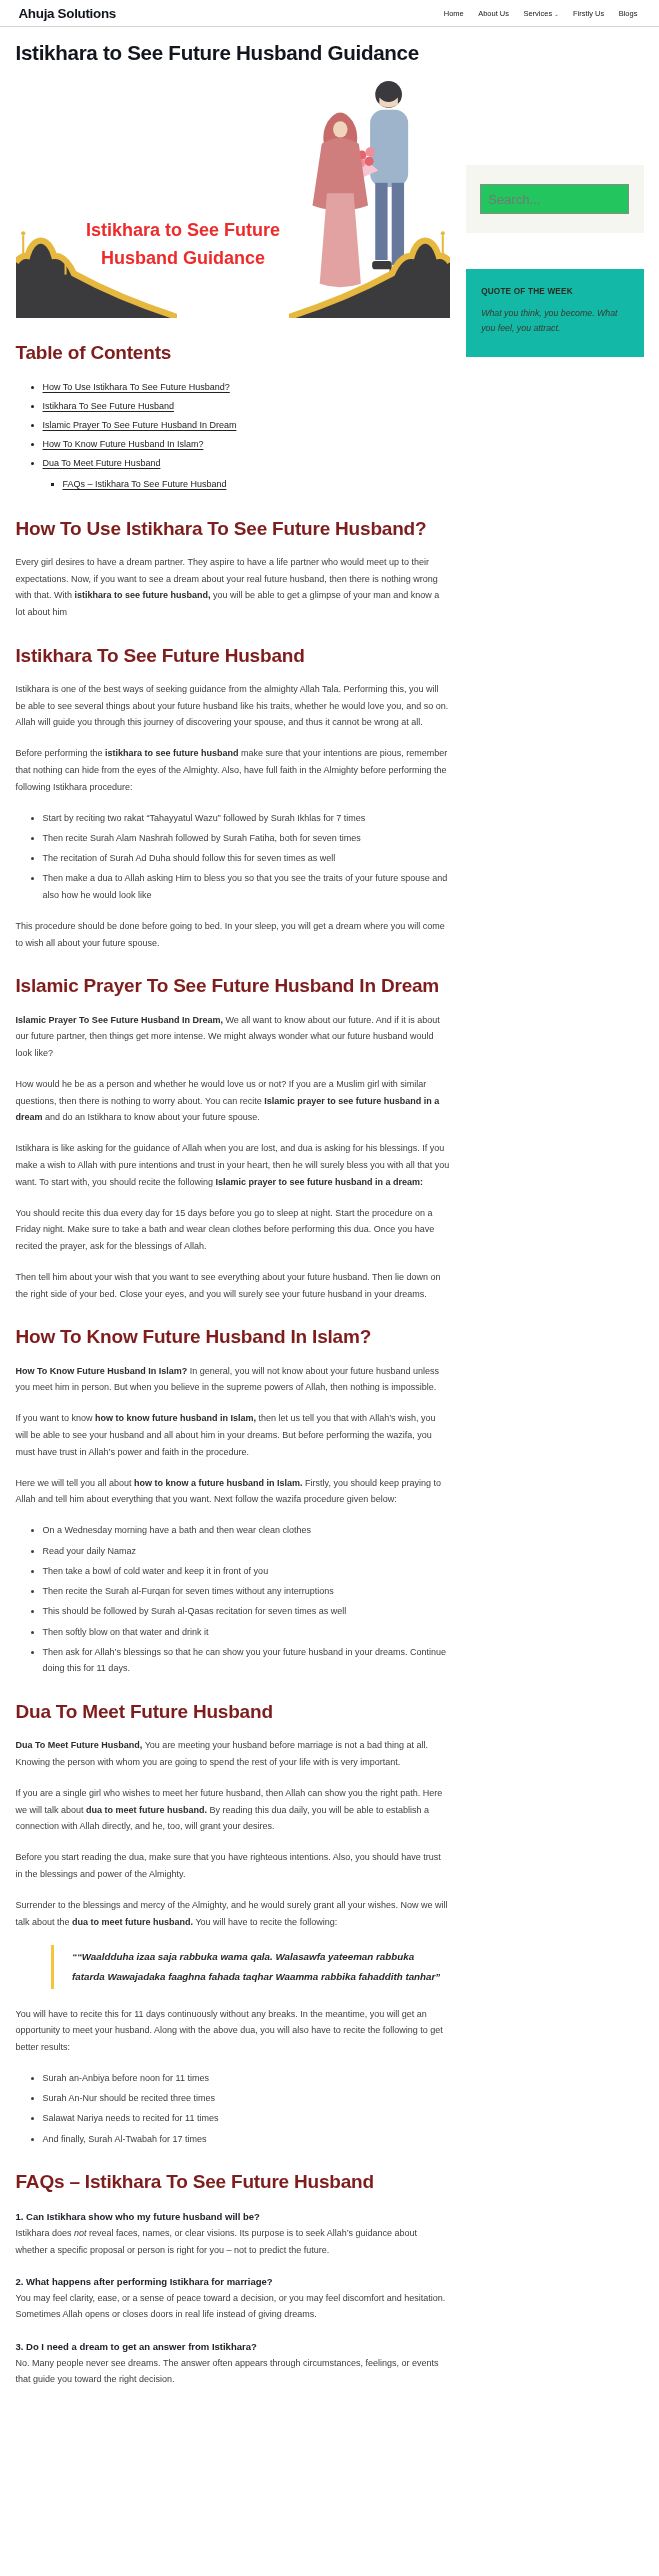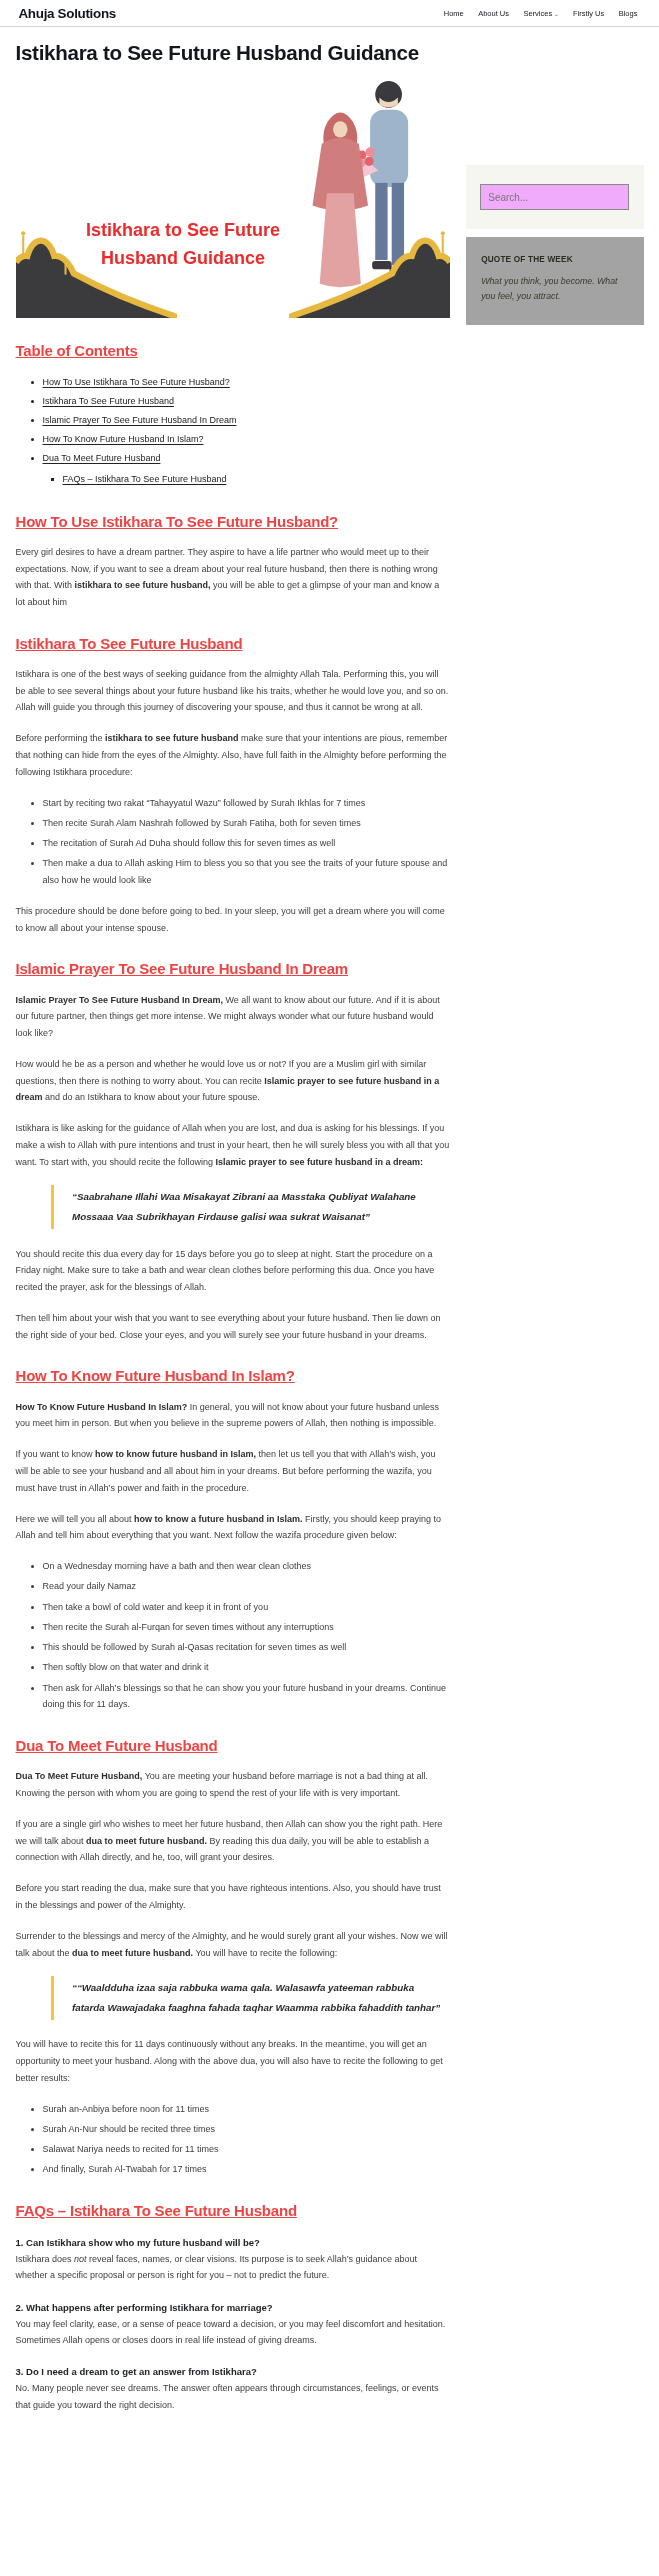--- a/index.html
+++ b/index.html
@@ -25,40 +25,40 @@
   .hero-title { position:absolute; left:31px; top:145px; width:273px; color:#ee2b2b; font-size:18px; font-weight:bold; text-align:center; line-height:1.55; }
   .corner { position:absolute; bottom:0; width:161px; height:92px; }
   .corner-l { left:0; }
   .corner-r { right:0; transform:scaleX(-1); }
   .couple { position:absolute; right:14.4px; bottom:21.6px; }
 
   
   p.body { font-size:9px; line-height:1.85; margin:0 0 14.4px; color:#3d3d3d; }
   .b { font-weight:bold; color:#2e2e2e; }
   .i { font-style:italic; }
-  h2.sec { font-size:15px; font-weight:bold; color:#ef4444; margin:24px 0 14.4px; letter-spacing:-0.2px;text-decoration:underline; }
+  h2.sec { font-size:19px; font-weight:bold; color:#7f1d1d; margin:24px 0 14.4px; letter-spacing:-0.2px; }
   ul.bullets { margin:0 0 14.4px; padding-left:27px; }
   ul.bullets li { font-size:9px; line-height:1.85; margin-bottom:3.6px; color:#3d3d3d; }
   blockquote.quote { border-left:3.6px solid #f5c43e; margin:2.1px 0 16.5px 35px; padding:2.1px 5.2px 2.1px 18.5px; font-style:italic; font-weight:bold; font-size:9.8px; line-height:2.05; color:#2b2b2b; }
 
   
   .toc-list { margin:4.1px 0 2.1px; padding-left:27px; }
   .toc-list li { font-size:9px; line-height:2.1; color:#222; text-decoration:underline; text-underline-offset:2.1px; cursor:pointer; }
   .toc-sub { margin:0 0 5.2px; padding-left:47px; list-style-type:square; }
   .toc-sub li { font-size:9px; line-height:2.1; color:#222; text-decoration:underline; text-underline-offset:2.1px; cursor:pointer; }
 
   
   .faq-q { font-size:9.5px; font-weight:bold; color:#22242b; margin:17.5px 0 3.1px; }
   .faq-a { font-size:9px; line-height:1.85; margin:0 0 5.2px; color:#3d3d3d; }
 
   
   .search-widget { background:#f6f6f0; padding:18.5px 14.4px; }
-  .search-input { width:100%; padding:6.7px 7.2px; font-size:10px; color:#333; border:0.5px solid #8a8a8a; background:#f0abfc; font-family:"Liberation Sans",sans-serif; }
+  .search-input { width:100%; padding:6.7px 7.2px; font-size:13px; color:#333; border:0.5px solid #8a8a8a; background:#22c55e; font-family:"Liberation Sans",sans-serif; }
   .search-input::placeholder { color:#777; }
-  .quote-widget { background:#a3a3a3; padding:18.5px 15.5px 20.6px; margin-top:8px; }
+  .quote-widget { background:#14b8a6; padding:18.5px 15.5px 20.6px; margin-top:36px; }
   .quote-title { font-weight:bold; font-size:8.2px; color:#2c2c20; letter-spacing:0.2px; margin-bottom:9.3px; }
   .quote-text { font-style:italic; font-size:8.8px; line-height:1.75; color:#3a3a30; }
 </style>
 </head>
 <body>
 
 <div class="hdr">
   <div class="brand">Ahuja Solutions</div>
   <div class="nav">
     <span class="nav-item">Home</span>
@@ -130,27 +130,26 @@
 
     <h2 class="sec">Istikhara To See Future Husband</h2>
     <p class="body"><span>Istikhara is one of the best ways of seeking guidance from the almighty Allah Tala. Performing this, you will be able to see several things about your future husband like his traits, whether he would love you, and so on. Allah will guide you through this journey of discovering your spouse, and thus it cannot be wrong at all.</span></p>
     <p class="body"><span>Before performing the </span><span class="b">istikhara to see future husband</span><span> make sure that your intentions are pious, remember that nothing can hide from the eyes of the Almighty. Also, have full faith in the Almighty before performing the following Istikhara procedure:</span></p>
     <ul class="bullets">
         <li>Start by reciting two rakat “Tahayyatul Wazu” followed by Surah Ikhlas for 7 times</li>
         <li>Then recite Surah Alam Nashrah followed by Surah Fatiha, both for seven times</li>
         <li>The recitation of Surah Ad Duha should follow this for seven times as well</li>
         <li>Then make a dua to Allah asking Him to bless you so that you see the traits of your future spouse and also how he would look like</li>
       </ul>
-    <p class="body"><span>This procedure should be done before going to bed. In your sleep, you will get a dream where you will come to know all about your intense spouse.</span></p>
+    <p class="body"><span>This procedure should be done before going to bed. In your sleep, you will get a dream where you will come to wish all about your future spouse.</span></p>
 
     <h2 class="sec">Islamic Prayer To See Future Husband In Dream</h2>
     <p class="body"><span class="b">Islamic Prayer To See Future Husband In Dream,</span><span> We all want to know about our future. And if it is about our future partner, then things get more intense. We might always wonder what our future husband would look like?</span></p>
     <p class="body"><span>How would he be as a person and whether he would love us or not? If you are a Muslim girl with similar questions, then there is nothing to worry about. You can recite </span><span class="b">Islamic prayer to see future husband in a dream</span><span> and do an Istikhara to know about your future spouse.</span></p>
     <p class="body"><span>Istikhara is like asking for the guidance of Allah when you are lost, and dua is asking for his blessings. If you make a wish to Allah with pure intentions and trust in your heart, then he will surely bless you with all that you want. To start with, you should recite the following </span><span class="b">Islamic prayer to see future husband in a dream:</span></p>
-    <blockquote class="quote">“Saabrahane Illahi Waa Misakayat Zibrani aa Masstaka Qubliyat Walahane Mossaaa Vaa Subrikhayan Firdause galisi waa sukrat Waisanat”</blockquote>
     <p class="body"><span>You should recite this dua every day for 15 days before you go to sleep at night. Start the procedure on a Friday night. Make sure to take a bath and wear clean clothes before performing this dua. Once you have recited the prayer, ask for the blessings of Allah.</span></p>
     <p class="body"><span>Then tell him about your wish that you want to see everything about your future husband. Then lie down on the right side of your bed. Close your eyes, and you will surely see your future husband in your dreams.</span></p>
 
     <h2 class="sec">How To Know Future Husband In Islam?</h2>
     <p class="body"><span class="b">How To Know Future Husband In Islam?</span><span> In general, you will not know about your future husband unless you meet him in person. But when you believe in the supreme powers of Allah, then nothing is impossible.</span></p>
     <p class="body"><span>If you want to know </span><span class="b">how to know future husband in Islam,</span><span> then let us tell you that with Allah’s wish, you will be able to see your husband and all about him in your dreams. But before performing the wazifa, you must have trust in Allah’s power and faith in the procedure.</span></p>
     <p class="body"><span>Here we will tell you all about </span><span class="b">how to know a future husband in Islam.</span><span> Firstly, you should keep praying to Allah and tell him about everything that you want. Next follow the wazifa procedure given below:</span></p>
     <ul class="bullets">
         <li>On a Wednesday morning have a bath and then wear clean clothes</li>
         <li>Read your daily Namaz</li>

